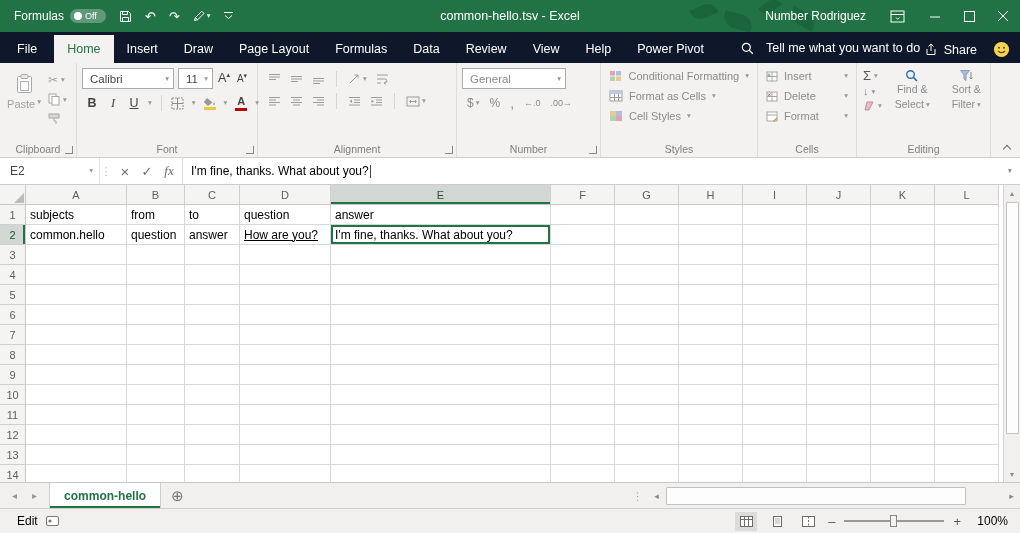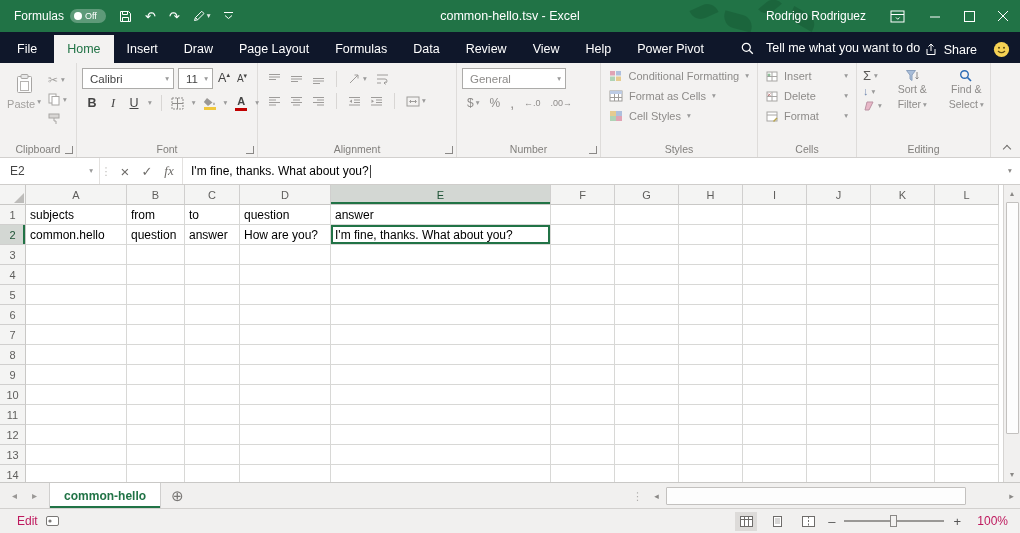--- a/index.html
+++ b/index.html
@@ -102,21 +102,21 @@
 .saddwrap{display:flex;align-items:center;padding:0 10px}
 .sadd{color:#7a7876;font-size:15px;line-height:1}
 .ic-sheetplus::after{content:"⊕"}
 .hscroll{position:absolute;right:0;top:1px;bottom:0;display:flex;align-items:center}
 .hdots{color:#b0aeac;font-size:11px;padding:0 5px}
 .harr{width:17px;height:100%;display:flex;align-items:center;justify-content:center;color:#8a8886;font-size:9px}
 .htrack{width:338px;height:100%;position:relative;background:#f1f0ef}
 .hthumb{position:absolute;left:1px;top:3px;bottom:3px;width:300px;background:#fdfdfd;border:1px solid #c3c1bf;border-radius:1px}
 
 
-.statusbar{flex:0 0 25px;background:#f1f0ef;border-top:1px solid #d2d0ce;display:flex;align-items:center;font-size:12px;color:#be185d}
+.statusbar{flex:0 0 25px;background:#f1f0ef;border-top:1px solid #d2d0ce;display:flex;align-items:center;font-size:12px;color:#000000}
 .smode{padding-left:17px;width:46px}
 .sright{margin-left:auto;display:flex;align-items:center;gap:9px;padding-right:12px}
 .viewic{width:22px;height:19px;display:flex;align-items:center;justify-content:center}
 .viewic.active{background:#dddbd9}
 .zminus::after{content:"–";font-size:13px;color:#555}
 .zplus::after{content:"+";font-size:13px;color:#555}
 .zoomtrack{width:100px;height:2px;background:#9a9896;position:relative}
 .zoomthumb{position:absolute;left:46px;top:-5px;width:7px;height:12px;background:#f3f2f1;border:1px solid #8a8886}
 .zoomlabel{width:38px;text-align:right}
 </style>
@@ -157,21 +157,21 @@
       </span>
       <span class="qat-ic">
         <svg width="9" height="9">
             <path d="M0 .5h9" stroke="#fff"></path>
             <path d="M1 3.5l3.5 3L8 3.5" fill="none" stroke="#fff"></path>
           </svg>
       </span>
     </div>
     <div class="tb-title">common-hello.tsv - Excel</div>
     <div class="tb-right">
-      <span class="tb-user">Rodrigo Rodriguez</span>
+      <span class="tb-user">Number Rodriguez</span>
       <span class="winbtn tb-ric">
         <svg width="15" height="13">
             <rect x="1" y="1" width="13" height="11" fill="none" stroke="#fff"></rect>
             <path d="M1 4.5h13" stroke="#fff"></path>
             <path d="M6 7.5l1.8 1.8L9.6 7.5" fill="none" stroke="#fff"></path>
           </svg>
       </span>
       <span class="winbtn">
         <svg width="11" height="11">
             <path d="M0 6h10" stroke="#fff"></path>
@@ -495,37 +495,37 @@
             </div>
           <div class="miniic">
             <svg width="12" height="10">
                 <path d="M4 1h6L6 9H2z" fill="#e8b8c8" stroke="#bb93a3"></path>
               </svg>
               <span class="dd"></span>
           </div>
         </div>
         <div class="edbig">
           <svg width="14" height="13">
+              <circle cx="5.5" cy="5.5" r="3.8" fill="none" stroke="#2d6cb5" stroke-width="1.4"></circle>
+              <path d="M8.4 8.4l3.6 3.6" stroke="#2d6cb5" stroke-width="1.6"></path>
+            </svg>
+          <span>Find &amp;</span>
+          <span style="display:flex;align-items:center;gap:2px">
+              <span>Select</span>
+              <span class="dd"></span>
+            </span>
+        </div>
+        <div class="edbig">
+          <svg width="14" height="13">
               <path d="M1.5 1.5h9L7 6v5.5L5 10V6z" fill="#a8bdd8" stroke="#8aa0bd"></path>
               <path d="M12 3v7M10.5 8.5L12 10l1.5-1.5" fill="none" stroke="#8a8886"></path>
             </svg>
           <span>Sort &amp;</span>
           <span style="display:flex;align-items:center;gap:2px">
               <span>Filter</span>
-              <span class="dd"></span>
-            </span>
-        </div>
-        <div class="edbig">
-          <svg width="14" height="13">
-              <circle cx="5.5" cy="5.5" r="3.8" fill="none" stroke="#2d6cb5" stroke-width="1.4"></circle>
-              <path d="M8.4 8.4l3.6 3.6" stroke="#2d6cb5" stroke-width="1.6"></path>
-            </svg>
-          <span>Find &amp;</span>
-          <span style="display:flex;align-items:center;gap:2px">
-              <span>Select</span>
               <span class="dd"></span>
             </span>
         </div>
       </div>
       <span class="glabel">Editing</span>
     </div>
 
     <div class="collapse-ribbon">
         <span class="chevup"></span>
       </div>
@@ -582,21 +582,21 @@
             <div class="cell" style="width: 64px;"></div>
             <div class="cell" style="width: 64px;"></div>
             <div class="cell" style="width: 64px;"></div>
             <div class="cell" style="width: 64px;"></div>
           </div>
           <div class="grow">
             <div class="rh sel">2</div>
             <div class="cell" style="width: 101px;">common.hello</div>
             <div class="cell" style="width: 58px;">question</div>
             <div class="cell" style="width: 55px;">answer</div>
-            <div class="cell" style="width: 91px;">How are you?</div>
+            <div class="cell" style="width: 91px; text-decoration: underline;">How are you?</div>
             <div class="cell sel" style="width: 220px;">I'm fine, thanks. What about you?</div>
             <div class="cell" style="width: 64px;"></div>
             <div class="cell" style="width: 64px;"></div>
             <div class="cell" style="width: 64px;"></div>
             <div class="cell" style="width: 64px;"></div>
             <div class="cell" style="width: 64px;"></div>
             <div class="cell" style="width: 64px;"></div>
             <div class="cell" style="width: 64px;"></div>
           </div>
           <div class="grow">

